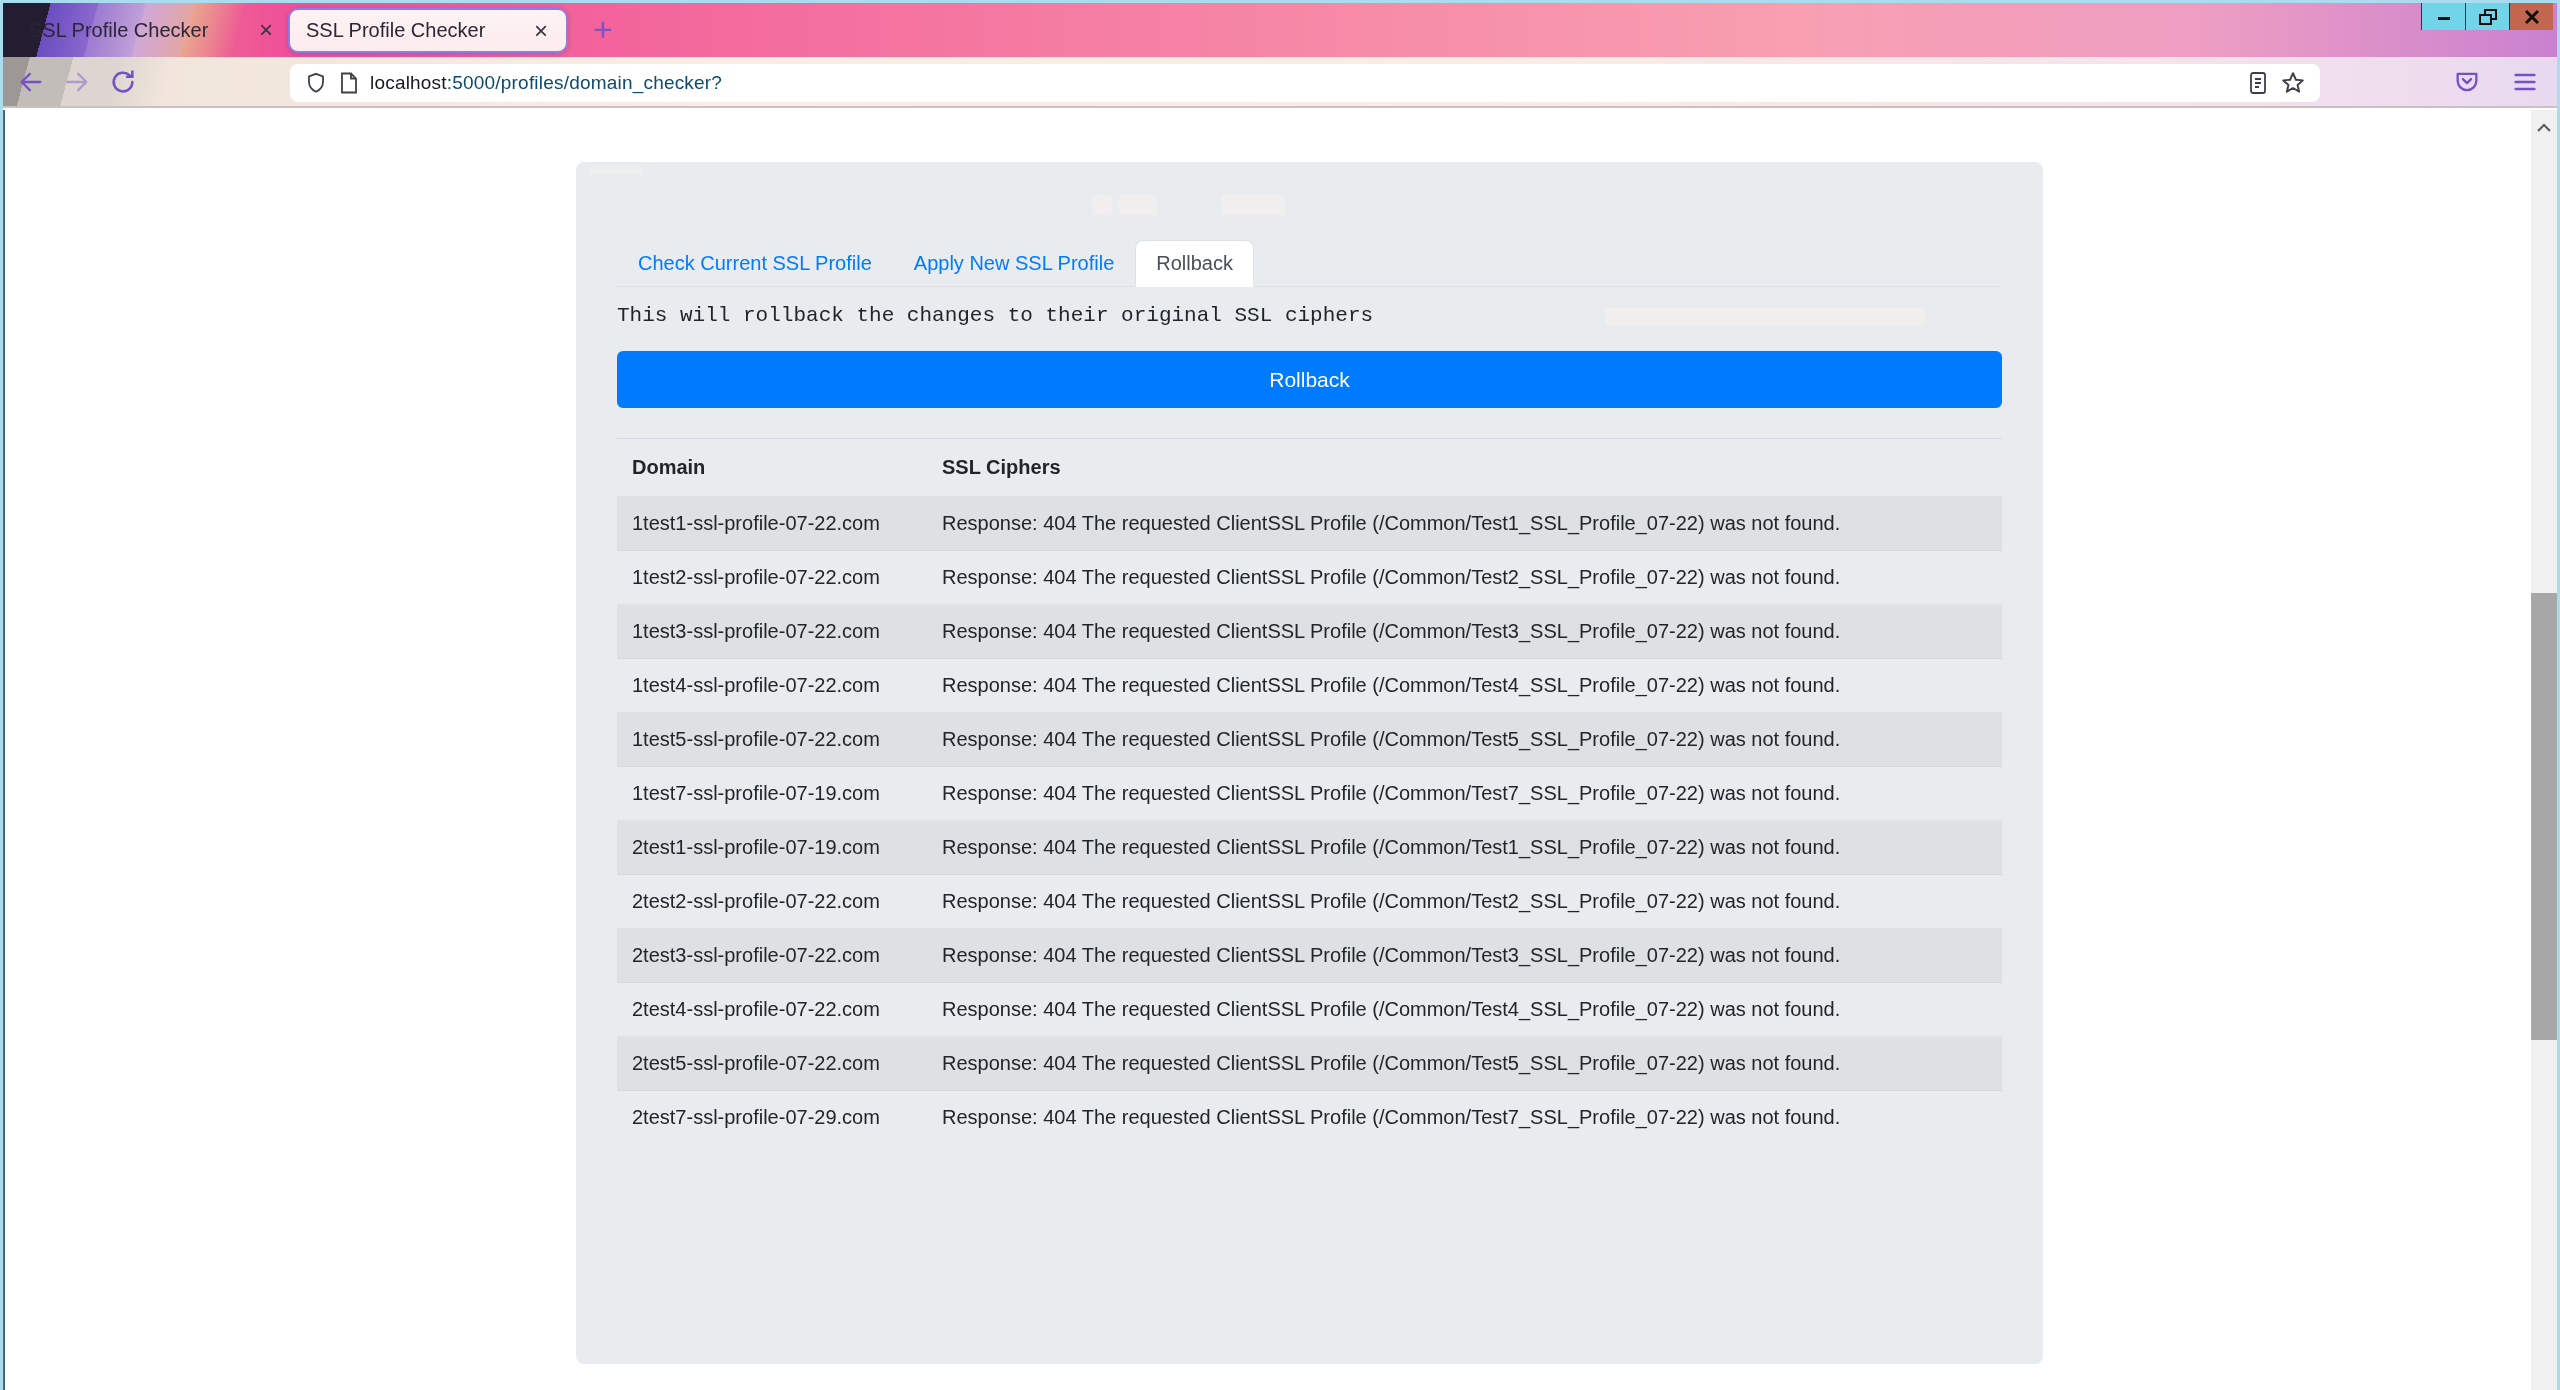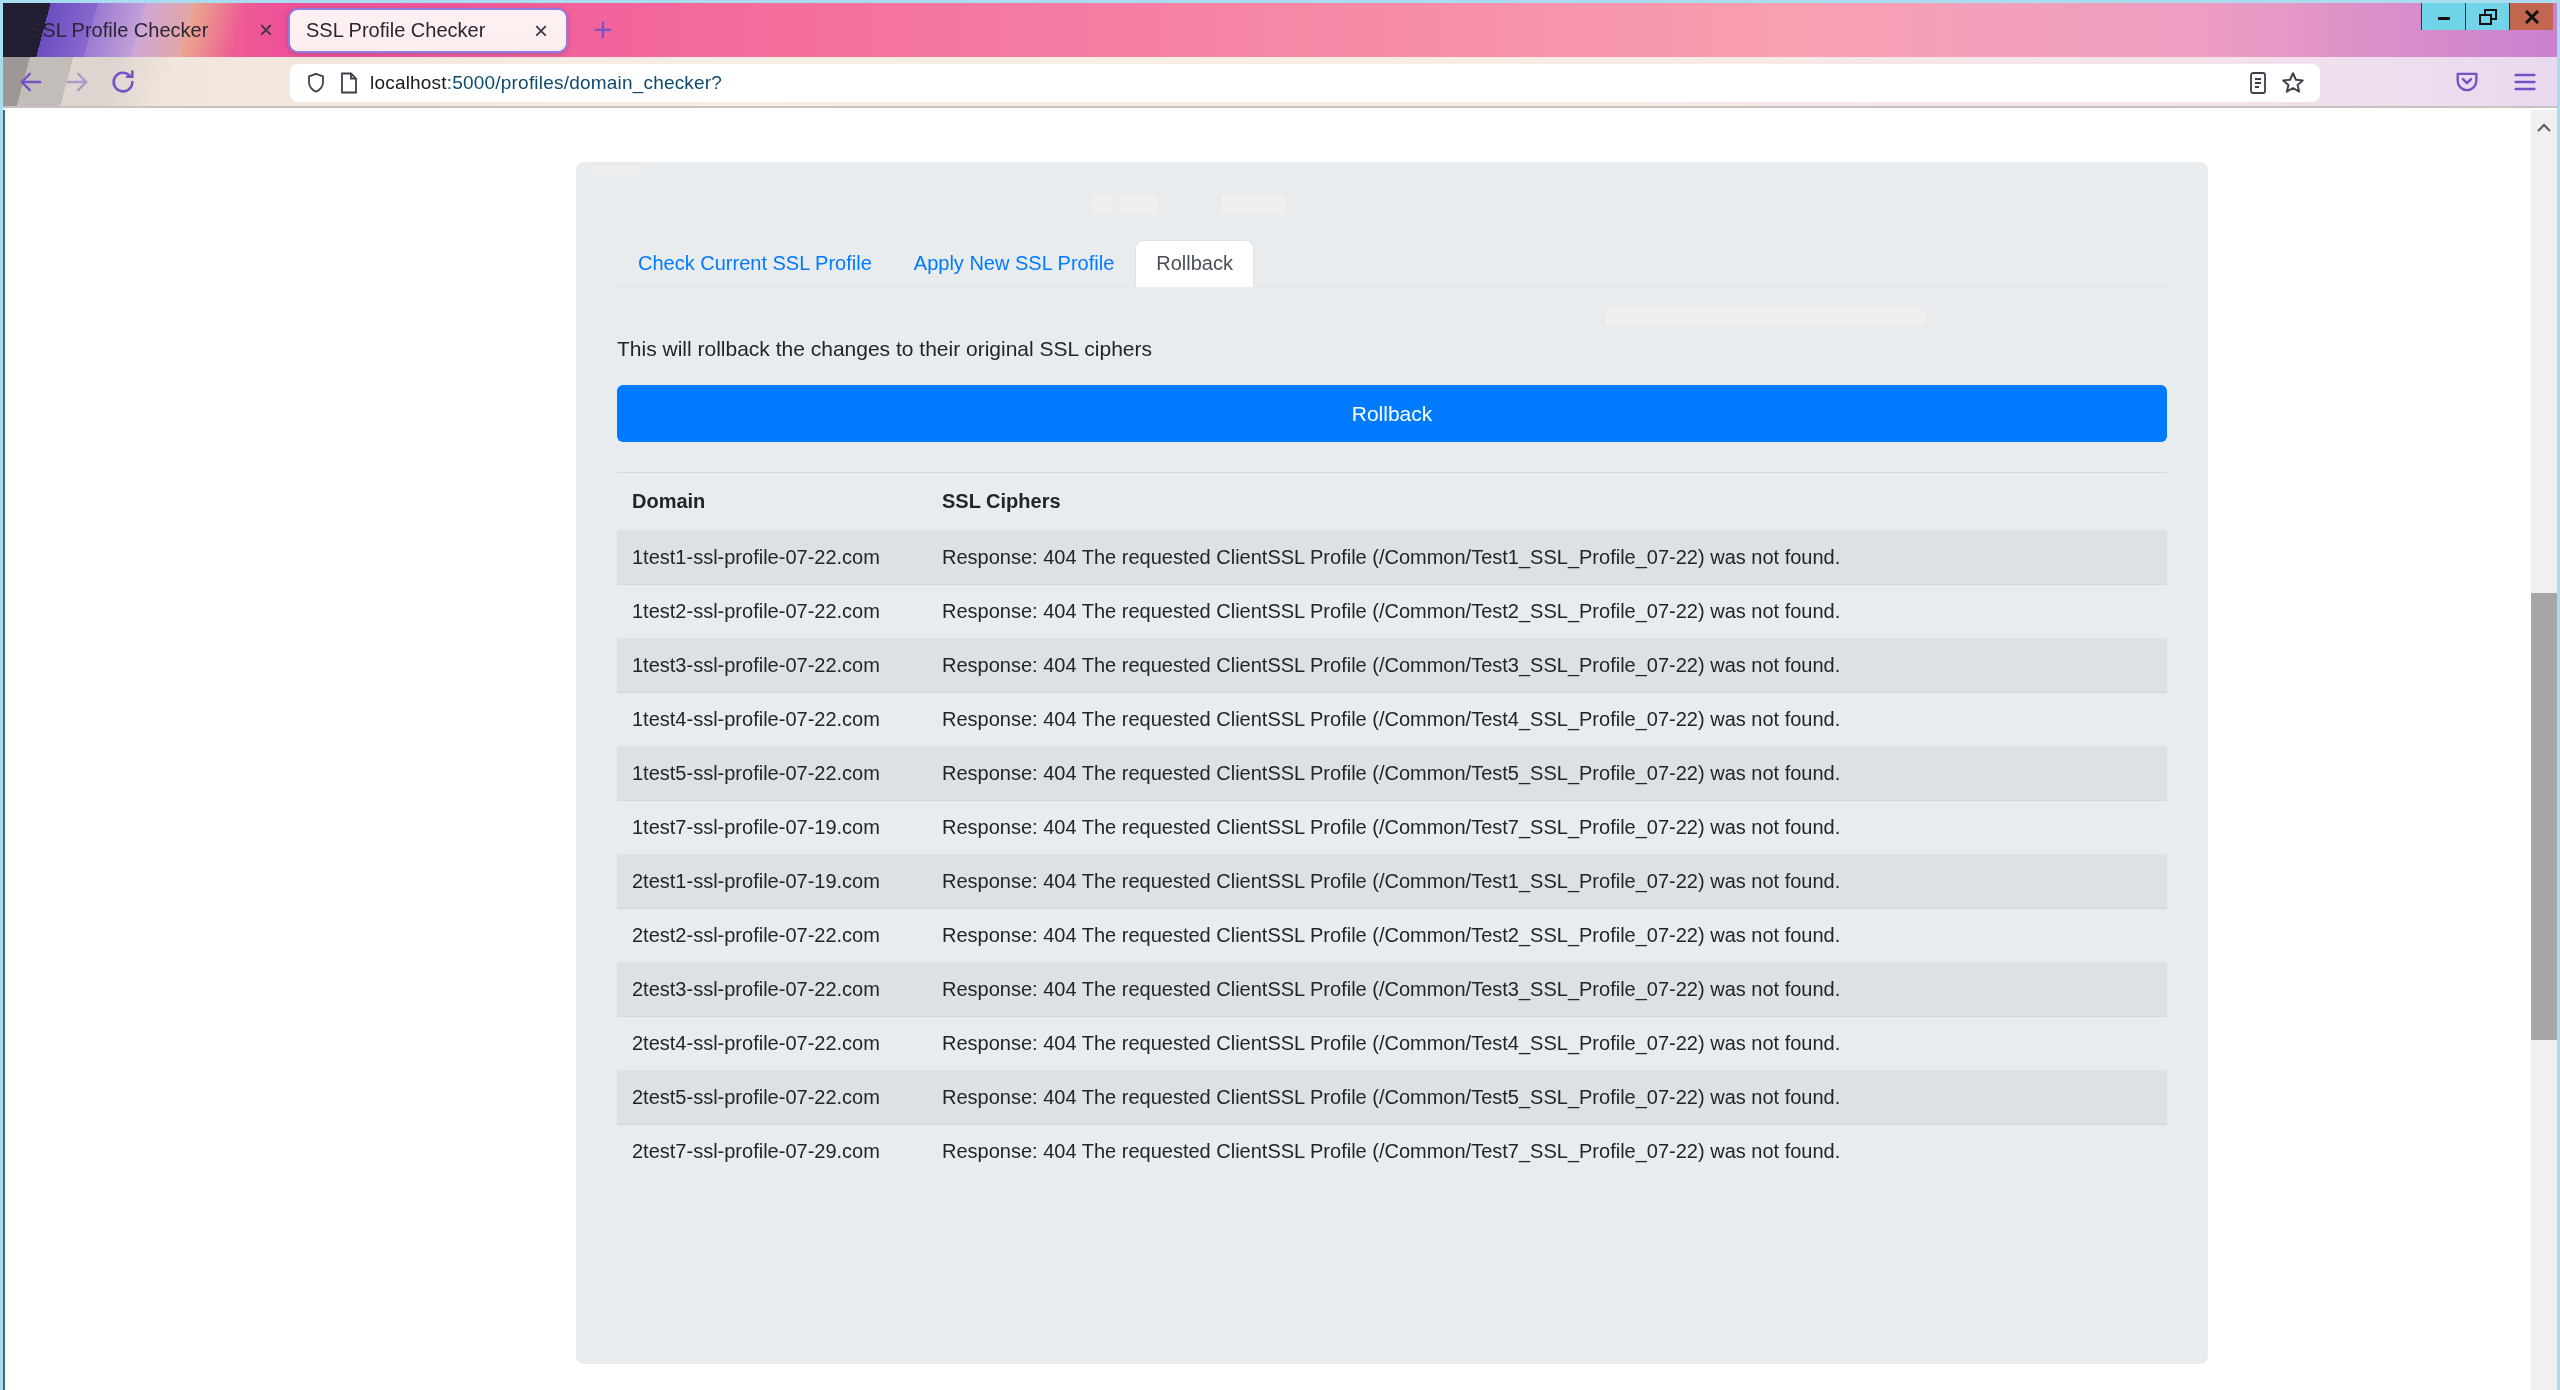--- a/index.html
+++ b/index.html
@@ -51,35 +51,35 @@
   .nav-btn  { width:28px; height:28px; display:flex; align-items:center; justify-content:center; }
   .urlbar { position:absolute; left:287px; top:7px; width:2030px; height:38px; background:#fff; border-radius:8px;
     display:flex; align-items:center; gap:10px; padding:0 14px; font-size:19px; }
   .url-text { flex:1; white-space:nowrap; overflow:hidden; letter-spacing:.2px; }
   .url-host { color:#17171f; }
   .url-rest { color:#0c4a6e; }
   .toolbar-right { position:absolute; right:18px; top:0; height:100%; display:flex; align-items:center; gap:30px; }
 
   
   .content { position:absolute; left:4px; right:3px; top:110px; bottom:0; background:#fff; }
-  .card { position:absolute; left:572px; top:52px; width:1632px; height:1202px;
+  .card { position:absolute; left:572px; top:52px; width:1467px; height:1202px;
     background:#e9ecef; border-radius:8px; }
   .ghost { position:absolute; background:#f1efee; border-radius:3px; }
   .g1 { left:516px; top:33px; width:20px; height:20px; }
   .g2 { left:543px; top:33px; width:38px; height:20px; }
   .g3 { left:645px; top:33px; width:64px; height:20px; }
   .g4 { left:1029px; top:146px; width:320px; height:18px; }
   .g5 { left:14px;  top:4px;  width:52px; height:8px; opacity:.7; }
 
   .nav-tabs { margin:78px 41px 0; display:flex; border-bottom:1px solid #dee2e6; font-size:20px; }
   .nav-link { padding:11px 20px; color:#007bff; margin-bottom:-1px; border:1px solid transparent;
     border-radius:8px 8px 0 0; text-decoration:none; cursor:pointer; }
   .nav-link.active { background:#fff; color:#495057; border-color:#dee2e6 #dee2e6 #fff; }
 
-  .description { margin:50px 41px 0; font-size:21px; color:#212529; }
+  .description { margin:17px 41px 0; font-size:21px; color:#212529;font-family:Liberation Mono, monospace; }
   .rollback-btn { display:block; margin:24px 41px 0; width:calc(100% - 82px); height:57px;
     background:#007bff; color:#fff; font-size:21px; border:none; border-radius:6px;
     font-family:inherit; cursor:pointer; }
   .card hr { margin:30px 41px 0; border:none; border-top:1px solid #d3d9de; }
 
   table.results { margin:0 41px; width:calc(100% - 82px); border-collapse:collapse; font-size:20px; color:#212529; }
   .results th { text-align:left; font-weight:bold; padding:17px 15px; }
   .results th:first-child, .results td:first-child { width:310px; }
   .results td { padding:15px; }
   .results tbody td { border-top:1px solid rgba(0,0,0,.04); }

